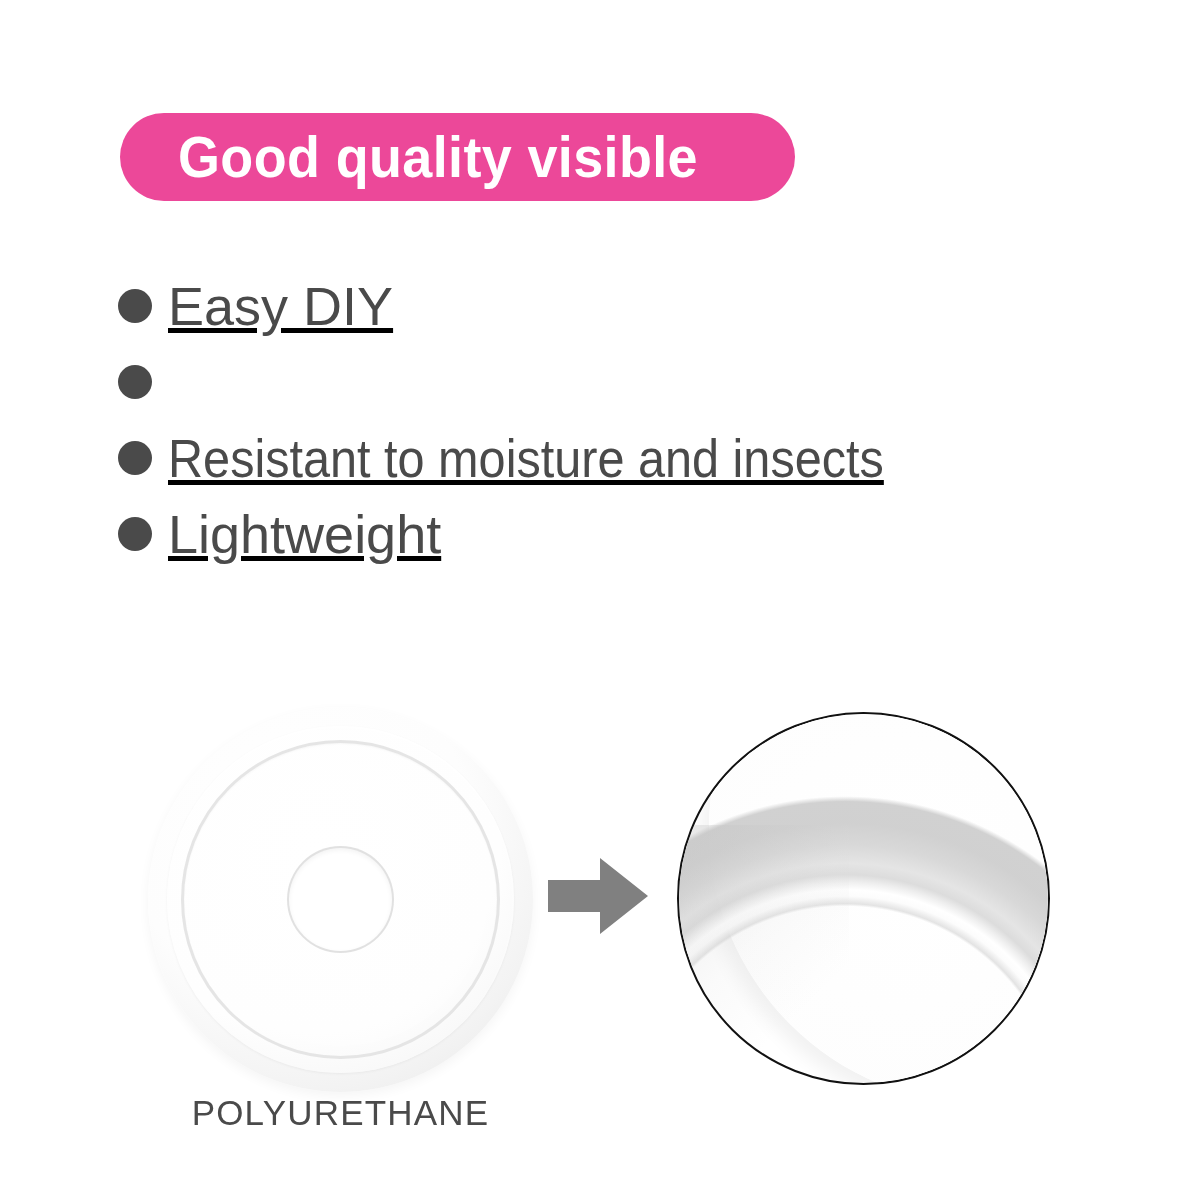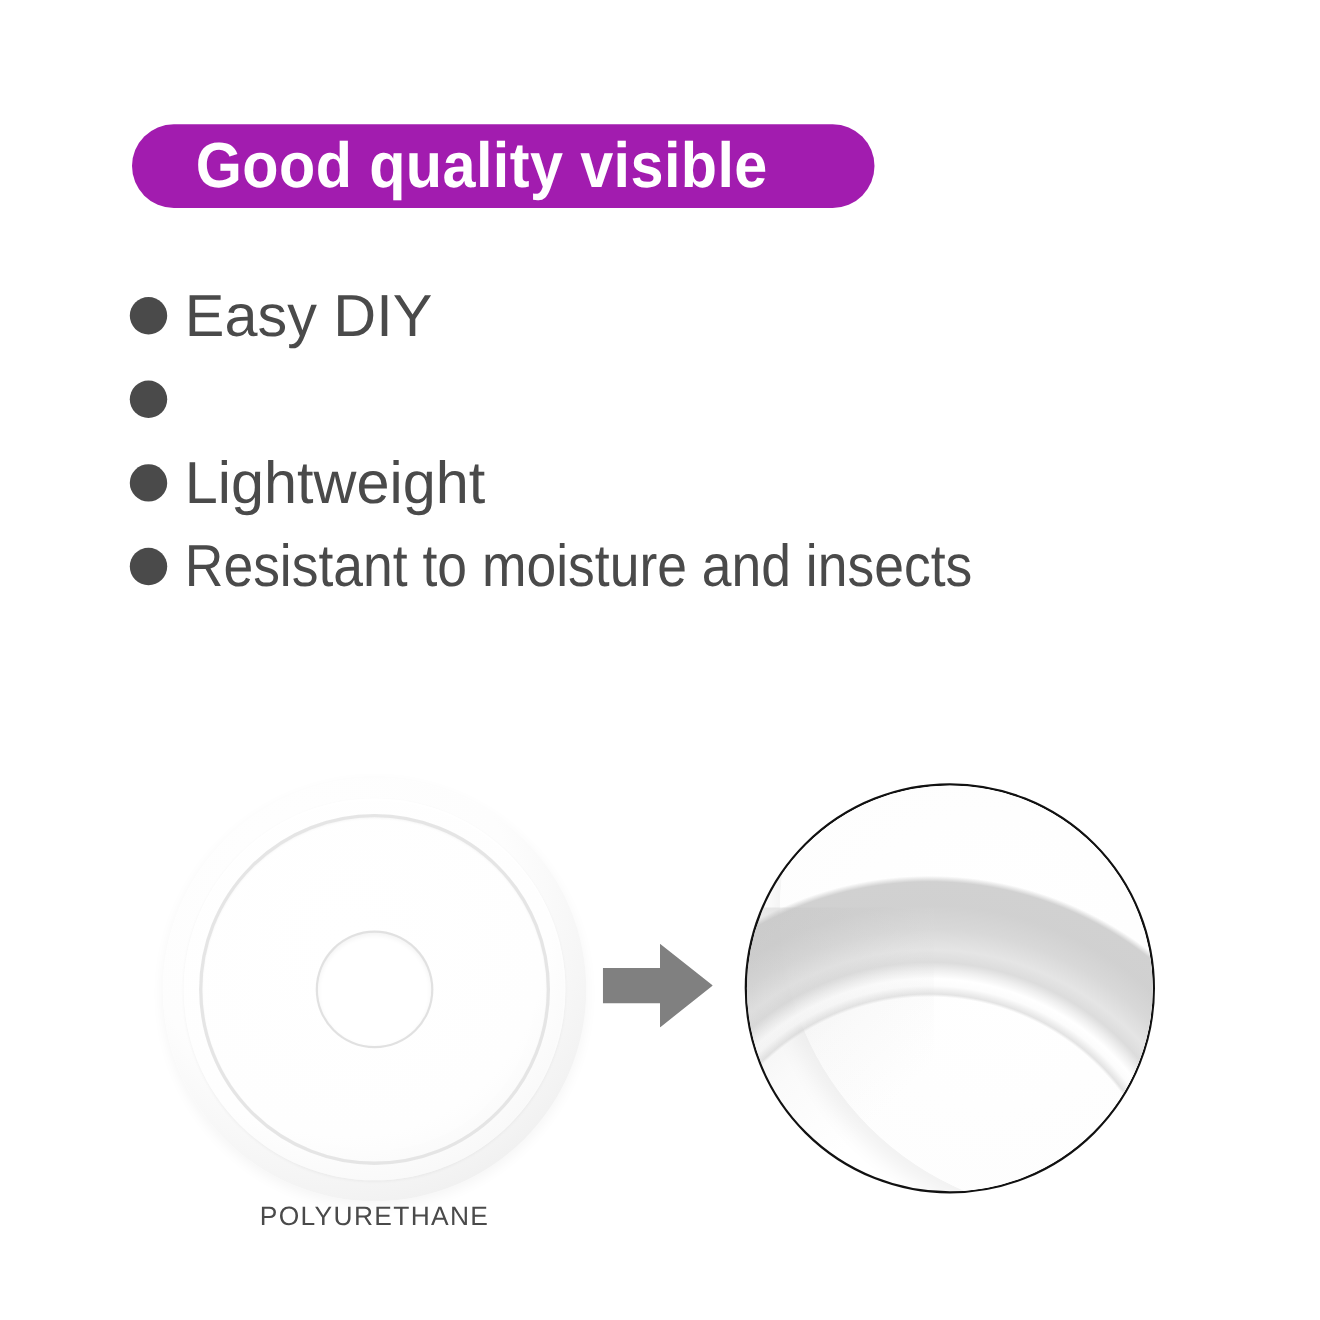--- a/index.html
+++ b/index.html
@@ -18,22 +18,22 @@
     height: 1200px;
     background: #ffffff;
   }
 
   
   #header-pill {
     position: absolute;
     left: 120px;
     top: 113px;
     width: 675px;
-    height: 76px;
-    background: #a21caf;
+    height: 88px;
+    background: #ec4899;
     border-radius: 44px;
     display: flex;
     align-items: center;
     padding-left: 58px;
   }
   #header-title {
     color: #ffffff;
     font-family: "Liberation Sans Narrow", "Liberation Sans", sans-serif;
     font-size: 58px;
     font-weight: bold;
@@ -41,22 +41,23 @@
     line-height: 1;
     transform: scaleX(0.93);
     transform-origin: left center;
     white-space: nowrap;
   }
 
   
   #feature-list {
     position: absolute;
     left: 118px;
-    top: 249px;
+    top: 268px;
     width: 1000px;
+    text-decoration: underline;
   }
   .feature-row {
     display: flex;
     align-items: center;
     height: 76px;
   }
   .feature-bullet {
     width: 34px;
     height: 34px;
     border-radius: 50%;
@@ -142,21 +143,21 @@
     background: #ffffff;
     box-shadow: 0 0 0 2px rgba(222,222,222,0.9), inset 0 2px 5px rgba(0,0,0,0.05);
   }
   #medallion-caption {
     position: absolute;
     left: 148px;
     top: 403px;
     width: 385px;
     text-align: center;
     color: #4a4a4a;
-    font-size: 24px;
+    font-size: 35px;
     letter-spacing: 1.2px;
   }
 
   
   #arrow-wrap {
     position: absolute;
     left: 548px;
     top: 168px;
     width: 100px;
     height: 76px;
@@ -255,28 +256,28 @@
 
     <div class="feature-row" data-len="short">
       <span class="feature-bullet"></span>
       <span class="feature-label">Easy DIY</span>
     </div>
 
     <div class="feature-row" data-len="short">
       <span class="feature-bullet"></span>
     </div>
 
+    <div class="feature-row" data-len="long">
+      <span class="feature-bullet"></span>
+      <span class="feature-label">Resistant to moisture and insects</span>
+    </div>
+
     <div class="feature-row" data-len="short">
       <span class="feature-bullet"></span>
       <span class="feature-label">Lightweight</span>
-    </div>
-
-    <div class="feature-row" data-len="long">
-      <span class="feature-bullet"></span>
-      <span class="feature-label">Resistant to moisture and insects</span>
     </div>
 
 
   </div>
 
   <div id="product-area">
 
     <div id="medallion-wrap">
       <div id="medallion">
         <div id="medallion-ring-outer"></div>

